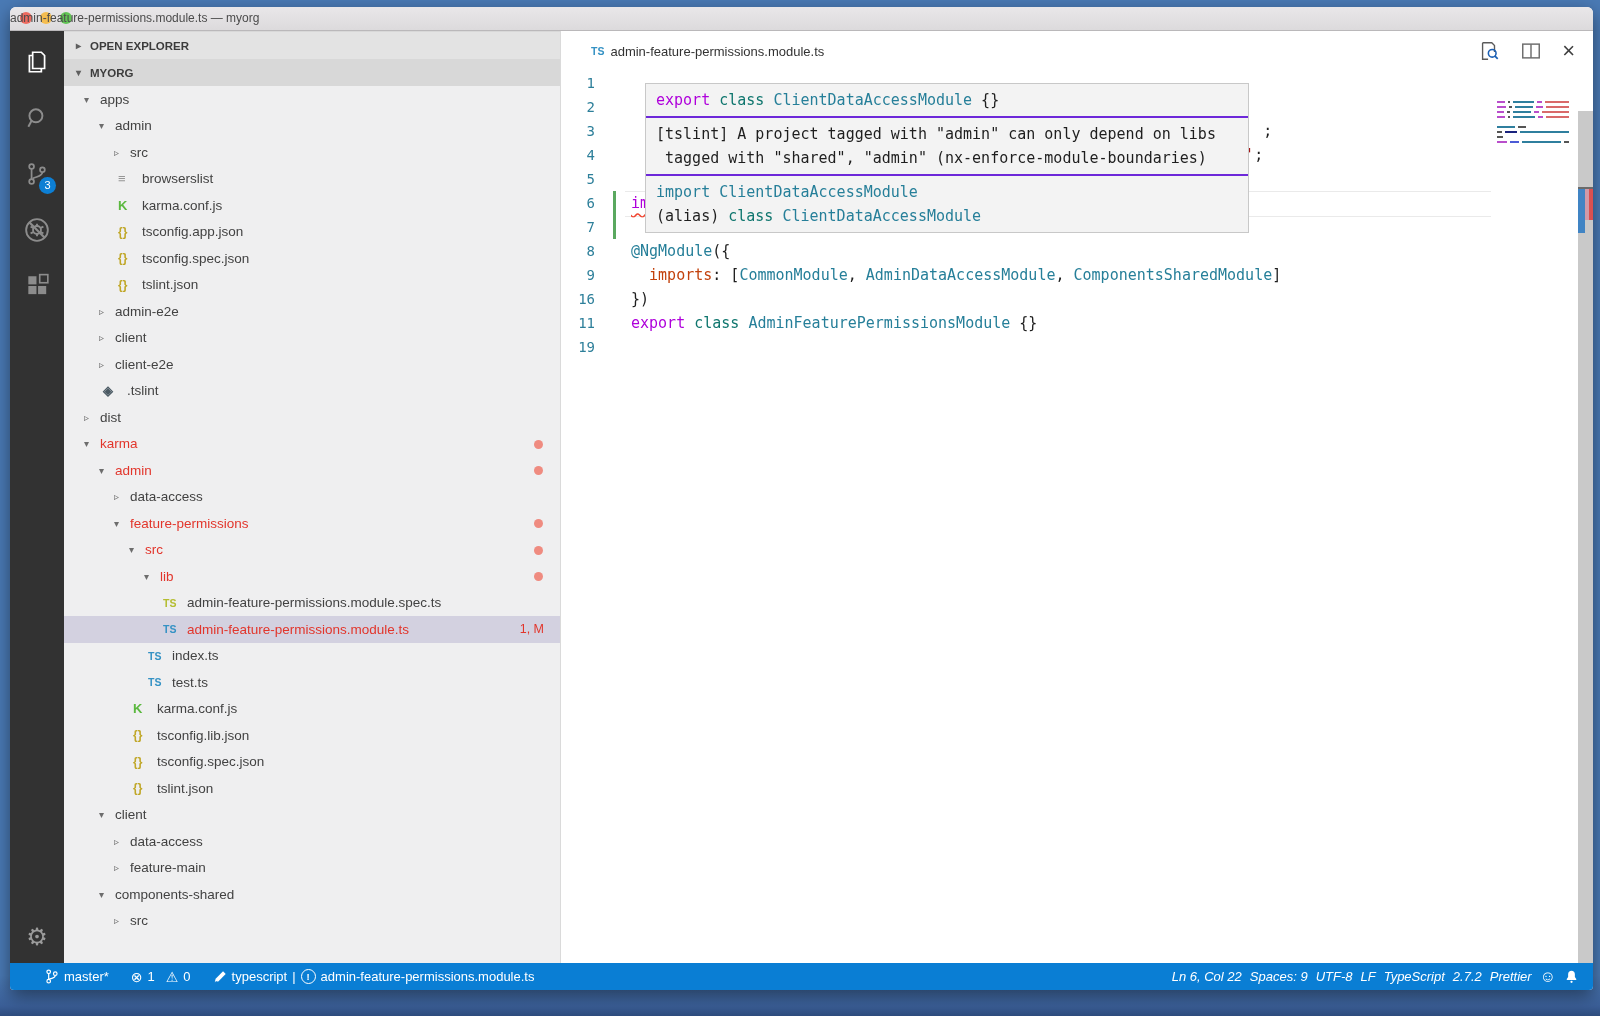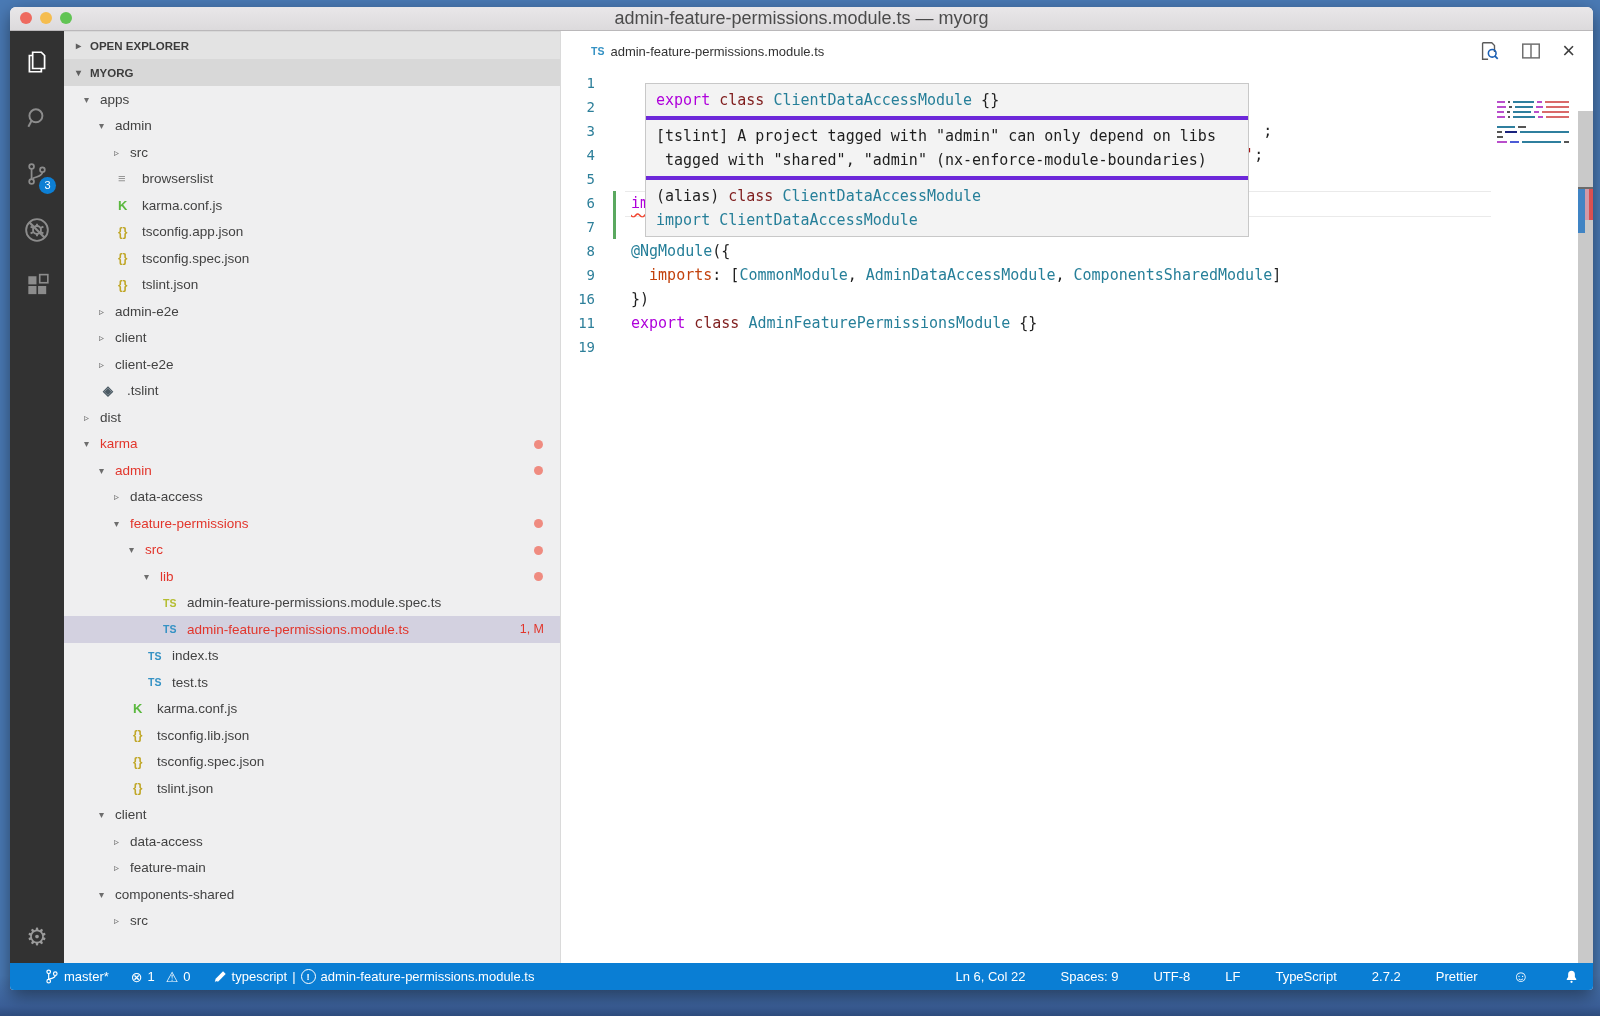--- a/index.html
+++ b/index.html
@@ -10,22 +10,22 @@
   }
   .window{
     position:absolute;left:10px;top:7px;width:1583px;height:983px;
     border-radius:6px 6px 4px 4px;overflow:hidden;display:flex;flex-direction:column;
     box-shadow:0 6px 18px rgba(0,0,0,.45);background:#fff;
   }
   
   .titlebar{flex:0 0 23px;background:linear-gradient(#e9e7e9,#dcdadc);border-bottom:1px solid #bab8ba;position:relative;}
   .traffic{position:absolute;left:10px;top:5px;display:flex;gap:8px;}
   .tl{width:12px;height:12px;border-radius:50%;}
-  .title-text{position:absolute;left:0;right:0;top:0;height:23px;line-height:23px;text-align:center;
-    font-size:18px;color:#4b4b4b;}
+  .title-text{position:absolute;left:0;right:0;top:0;height:23px;line-height:23px;
+    font-size:12px;color:#4b4b4b;}
   
   .main{flex:1;display:flex;min-height:0;position:relative;}
   
   .activitybar{width:54px;background:#323232;position:relative;flex:0 0 54px;}
   .act-icon{width:54px;height:46px;display:flex;align-items:center;justify-content:center;position:relative;margin-bottom:10px;cursor:pointer;}
   .act-icon svg{display:block;}
   .act-stack{padding-top:8px;}
   .badge{position:absolute;right:8px;bottom:3px;background:#0d7fd4;color:#fff;border-radius:50%;
     width:17px;height:17px;font-size:11px;line-height:17px;text-align:center;}
   .act-gear{position:absolute;bottom:12px;left:0;width:54px;text-align:center;color:#9b9b9b;font-size:24px;cursor:pointer;}
@@ -57,46 +57,46 @@
   .tab .fi-ts{margin-right:6px;font-weight:bold;}
   .editor-actions{position:absolute;right:18px;top:9px;display:flex;gap:20px;align-items:center;}
   .ea{cursor:pointer;height:22px;display:flex;align-items:center;}
   .ea-close{font-size:22px;color:#3f3f3f;line-height:22px;}
   .code-area{position:absolute;left:0;right:0;top:40px;bottom:0;font-family:"DejaVu Sans Mono",monospace;}
   .current-line{position:absolute;left:64px;width:866px;top:120px;height:24px;border-top:1px solid #eaeaea;border-bottom:1px solid #eaeaea;}
   .cl{height:24px;line-height:24px;position:relative;white-space:pre;font-size:15px;cursor:text;}
   .lnum{position:absolute;left:0;width:34px;text-align:right;color:#2d7f9a;font-size:14px;}
   .gbar{position:absolute;left:52px;top:0;bottom:0;width:3px;background:#5aa85f;}
   .ccontent{position:absolute;left:70px;}
-  .tok-k{color:#af00db}.tok-b{color:#7f1d1d}.tok-t{color:#267f99}.tok-p{color:#1e1e1e}
+  .tok-k{color:#af00db}.tok-b{color:#0f766e}.tok-t{color:#267f99}.tok-p{color:#1e1e1e}
   .tok-s{color:#a31515}.tok-prop{color:#c2410c}
   .tok-link{color:#0000ee;background:#b4d8fd;text-decoration:underline;}
   .sq{text-decoration:underline;text-decoration-style:wavy;text-decoration-color:#f0442f;
       text-decoration-skip-ink:none;text-underline-offset:4px;}
   
   .hover{position:absolute;left:84px;top:12px;width:602px;background:#f3f3f3;border:1px solid #c8c8c8;
     z-index:10;font-size:15px;line-height:24px;}
   .h-sec{padding:4px 10px;white-space:pre-wrap;}
-  .h-sec + .h-sec{border-top:4px solid #6d28d9;}
+  .h-sec + .h-sec{border-top:2px solid #6d28d9;}
   .h-msg{color:#1e1e1e;}
   
   .minimap{position:absolute;left:936px;top:30px;width:72px;cursor:pointer;}
   .mm-row{height:2px;margin-bottom:3px;display:flex;gap:3px;}
   .mm-seg{height:2px;display:inline-block;}
   
   .ruler{position:absolute;left:1017px;top:40px;bottom:0;width:16px;background:#c9c9c9;cursor:pointer;}
   .rl-cursor{position:absolute;left:0;right:0;top:76px;height:2px;background:#6b6b6b;}
   .rl-mod{position:absolute;left:0;width:7px;top:78px;height:44px;background:#4084c4;}
   .rl-mid{position:absolute;left:7px;width:4px;top:78px;height:31px;background:#cf9aa8;}
   .rl-err{position:absolute;left:11px;width:5px;top:78px;height:31px;background:#da5050;}
   
   .statusbar{flex:0 0 27px;background:#0a7ed4;color:#fff;display:flex;align-items:center;
     font-size:13px;padding:0 14px 0 34px;gap:22px;}
   .sb-item{display:flex;align-items:center;gap:5px;cursor:pointer;white-space:nowrap;}
-  .sb-right{margin-left:auto;display:flex;align-items:center;gap:35px;}
+  .sb-right{margin-left:auto;display:flex;align-items:center;gap:8px;font-style:italic;}
   .sb-glyph{font-size:14px;}
   .circle-i{display:inline-block;width:13px;height:13px;border:1.3px solid #fff;border-radius:50%;
     font-size:9.5px;line-height:13px;text-align:center;font-weight:bold;}
 </style>
 </head>
 <body>
 
 <div class="window">
 
   <div class="titlebar">
@@ -339,21 +339,21 @@
             <div class="cl"><span class="lnum">8</span><span class="ccontent"><span class="tok-t">@NgModule</span><span class="tok-p">({</span></span></div>
             <div class="cl"><span class="lnum">9</span><span class="ccontent"><span class="tok-p">  </span><span class="tok-prop">imports</span><span class="tok-p">: [</span><span class="tok-t">CommonModule</span><span class="tok-p">, </span><span class="tok-t">AdminDataAccessModule</span><span class="tok-p">, </span><span class="tok-t">ComponentsSharedModule</span><span class="tok-p">]</span></span></div>
             <div class="cl"><span class="lnum">16</span><span class="ccontent"><span class="tok-p">})</span></span></div>
             <div class="cl"><span class="lnum">11</span><span class="ccontent"><span class="tok-k">export</span><span class="tok-p"> </span><span class="tok-b">class</span><span class="tok-p"> </span><span class="tok-t">AdminFeaturePermissionsModule</span><span class="tok-p"> {}</span></span></div>
             <div class="cl"><span class="lnum">19</span><span class="ccontent"></span></div>
           </div>
 
         <div class="hover">
           <div class="h-sec" id="hov-decl"><span class="tok-k">export</span><span class="tok-p"> </span><span class="tok-b">class</span><span class="tok-p"> </span><span class="tok-t">ClientDataAccessModule</span><span class="tok-p"> {}</span></div>
           <div class="h-sec h-msg" id="hov-msg"><div>[tslint] A project tagged with "admin" can only depend on libs</div><div> tagged with "shared", "admin" (nx-enforce-module-boundaries)</div></div>
-          <div class="h-sec" id="hov-alias"><div><span class="tok-p">(alias) </span><span class="tok-b">class</span><span class="tok-p"> </span><span class="tok-t">ClientDataAccessModule</span></div><div><span class="tok-t">import ClientDataAccessModule</span></div></div>
+          <div class="h-sec" id="hov-alias"><div><span class="tok-t">import ClientDataAccessModule</span></div><div><span class="tok-p">(alias) </span><span class="tok-b">class</span><span class="tok-p"> </span><span class="tok-t">ClientDataAccessModule</span></div></div>
         </div>
 
         <div class="minimap" id="minimap">
             <div class="mm-row">
               <span class="mm-seg" style="width: 14px; background: rgb(185, 78, 203);"></span>
               <span class="mm-seg" style="width: 5px; background: rgb(85, 85, 85);"></span>
               <span class="mm-seg" style="width: 38px; background: rgb(47, 127, 158);"></span>
               <span class="mm-seg" style="width: 10px; background: rgb(185, 78, 203);"></span>
               <span class="mm-seg" style="width: 44px; background: rgb(217, 106, 106);"></span>
             </div>

